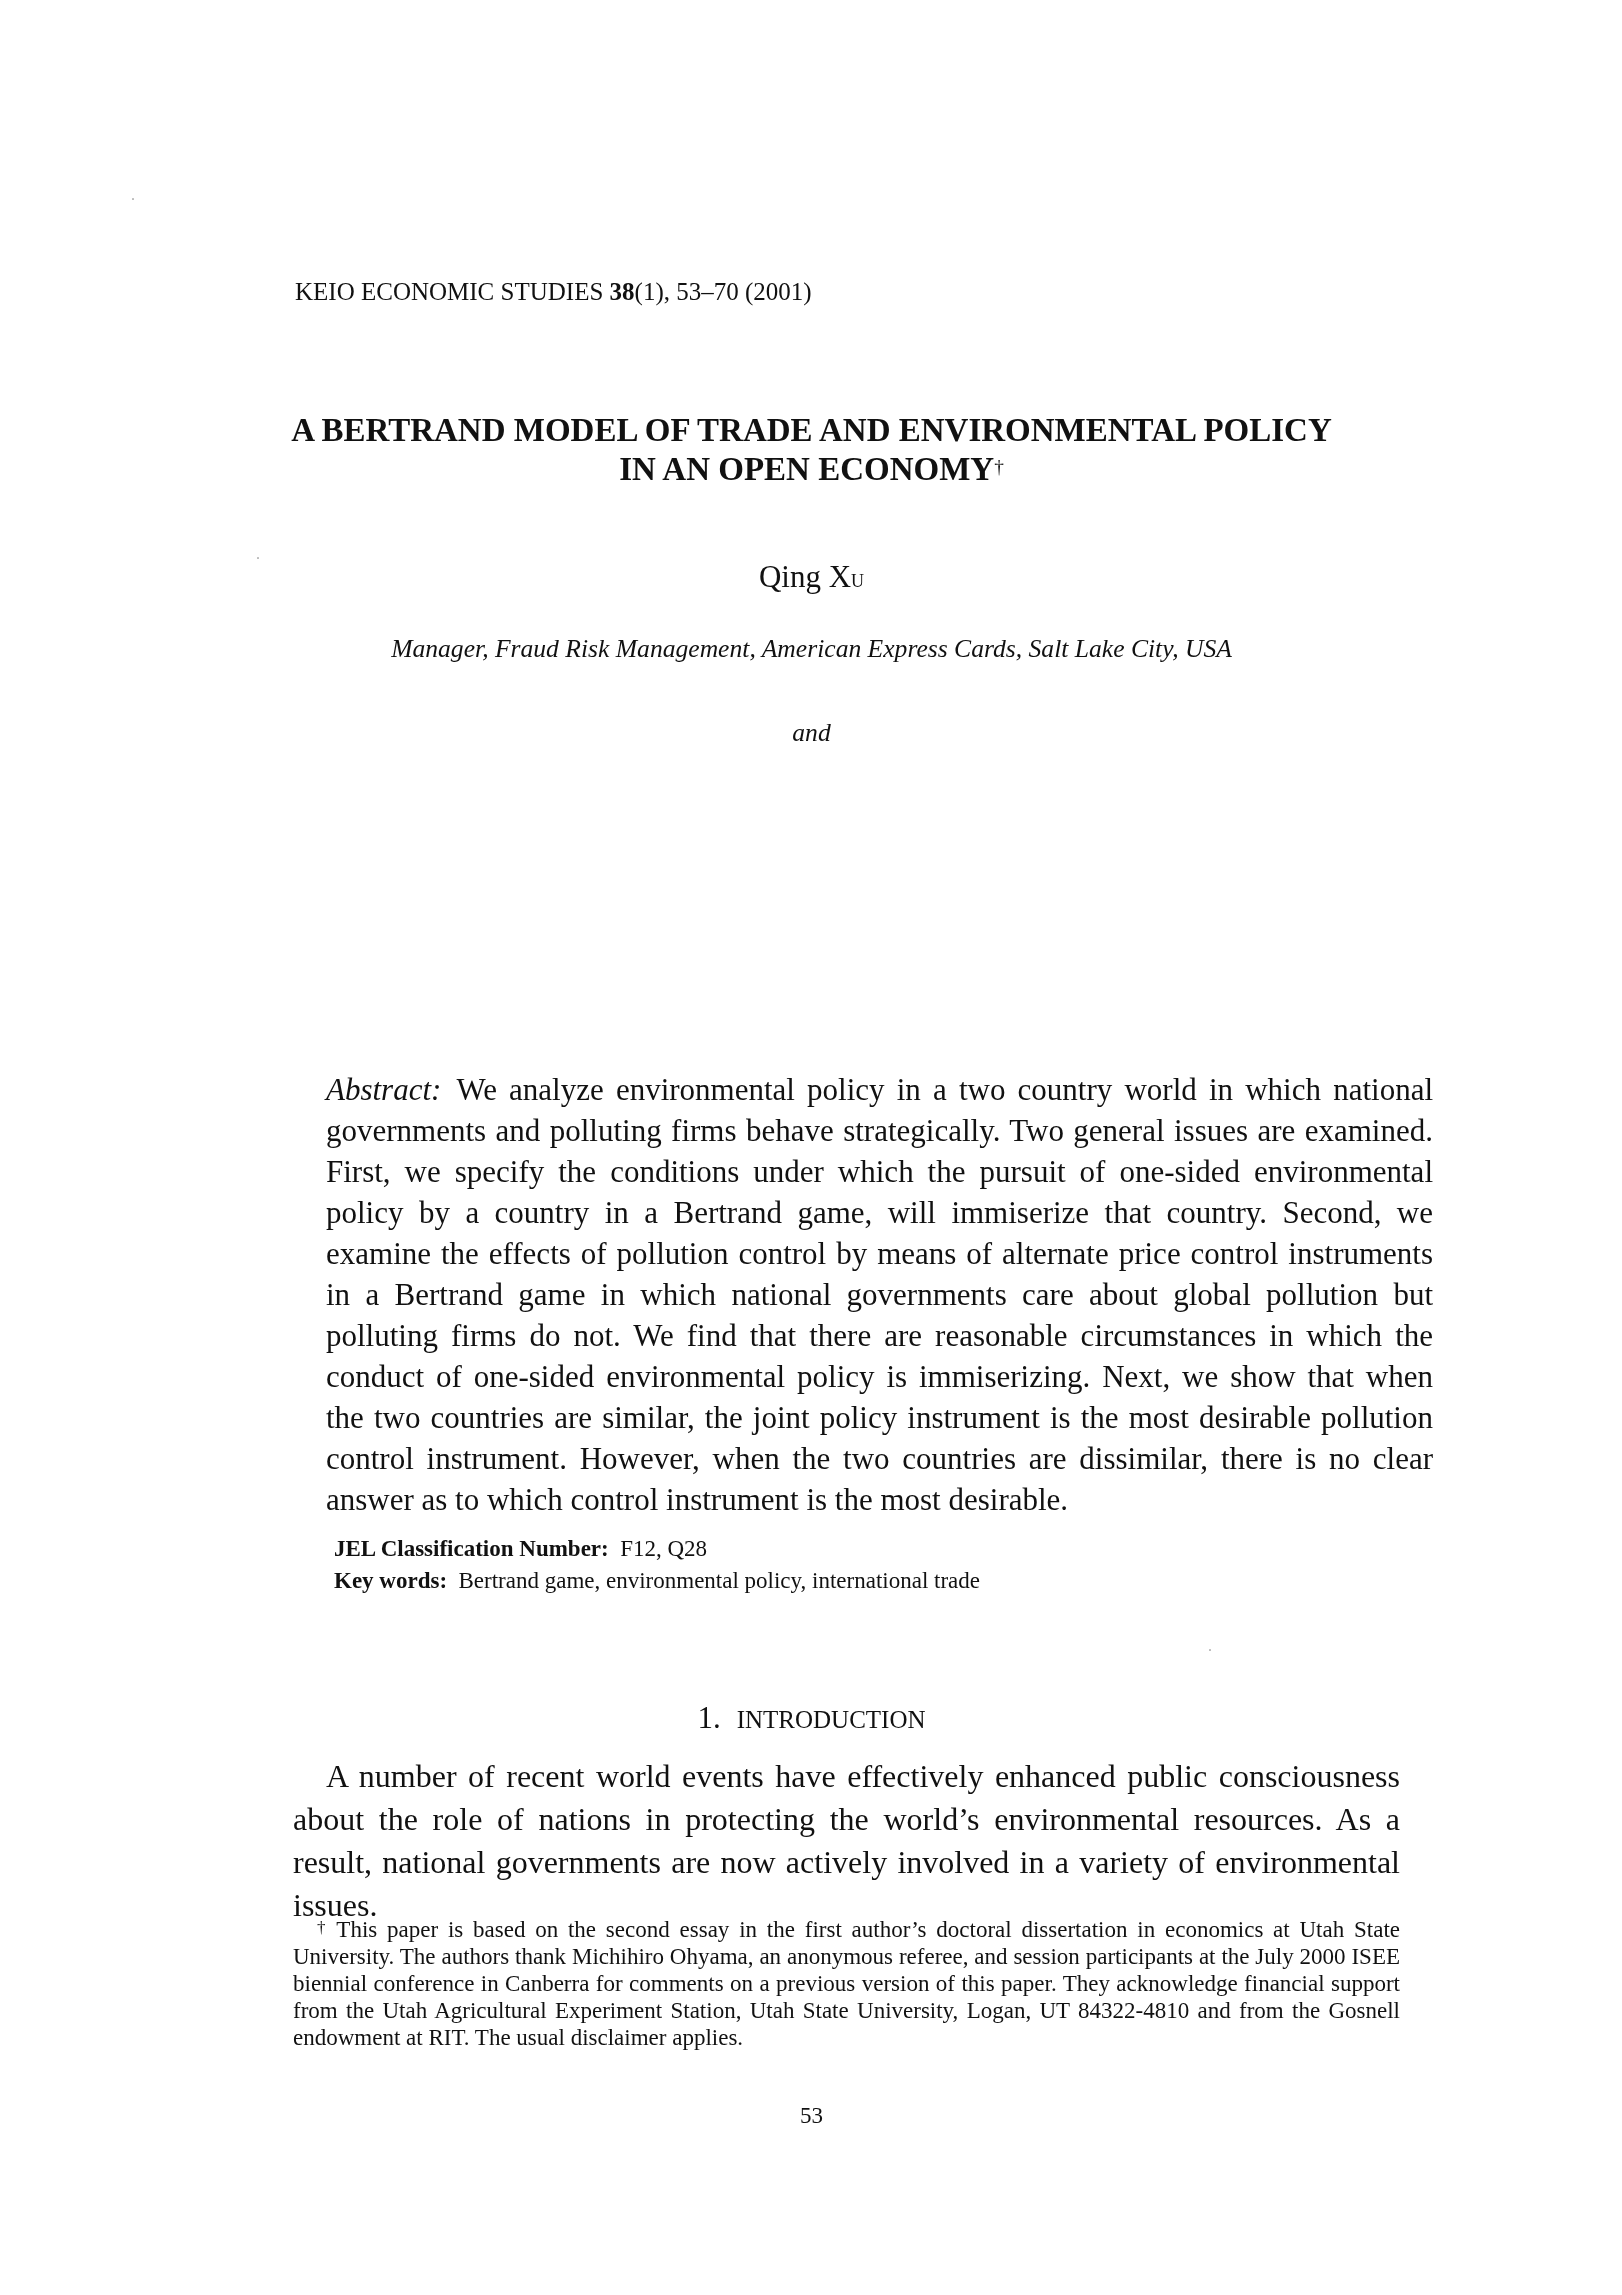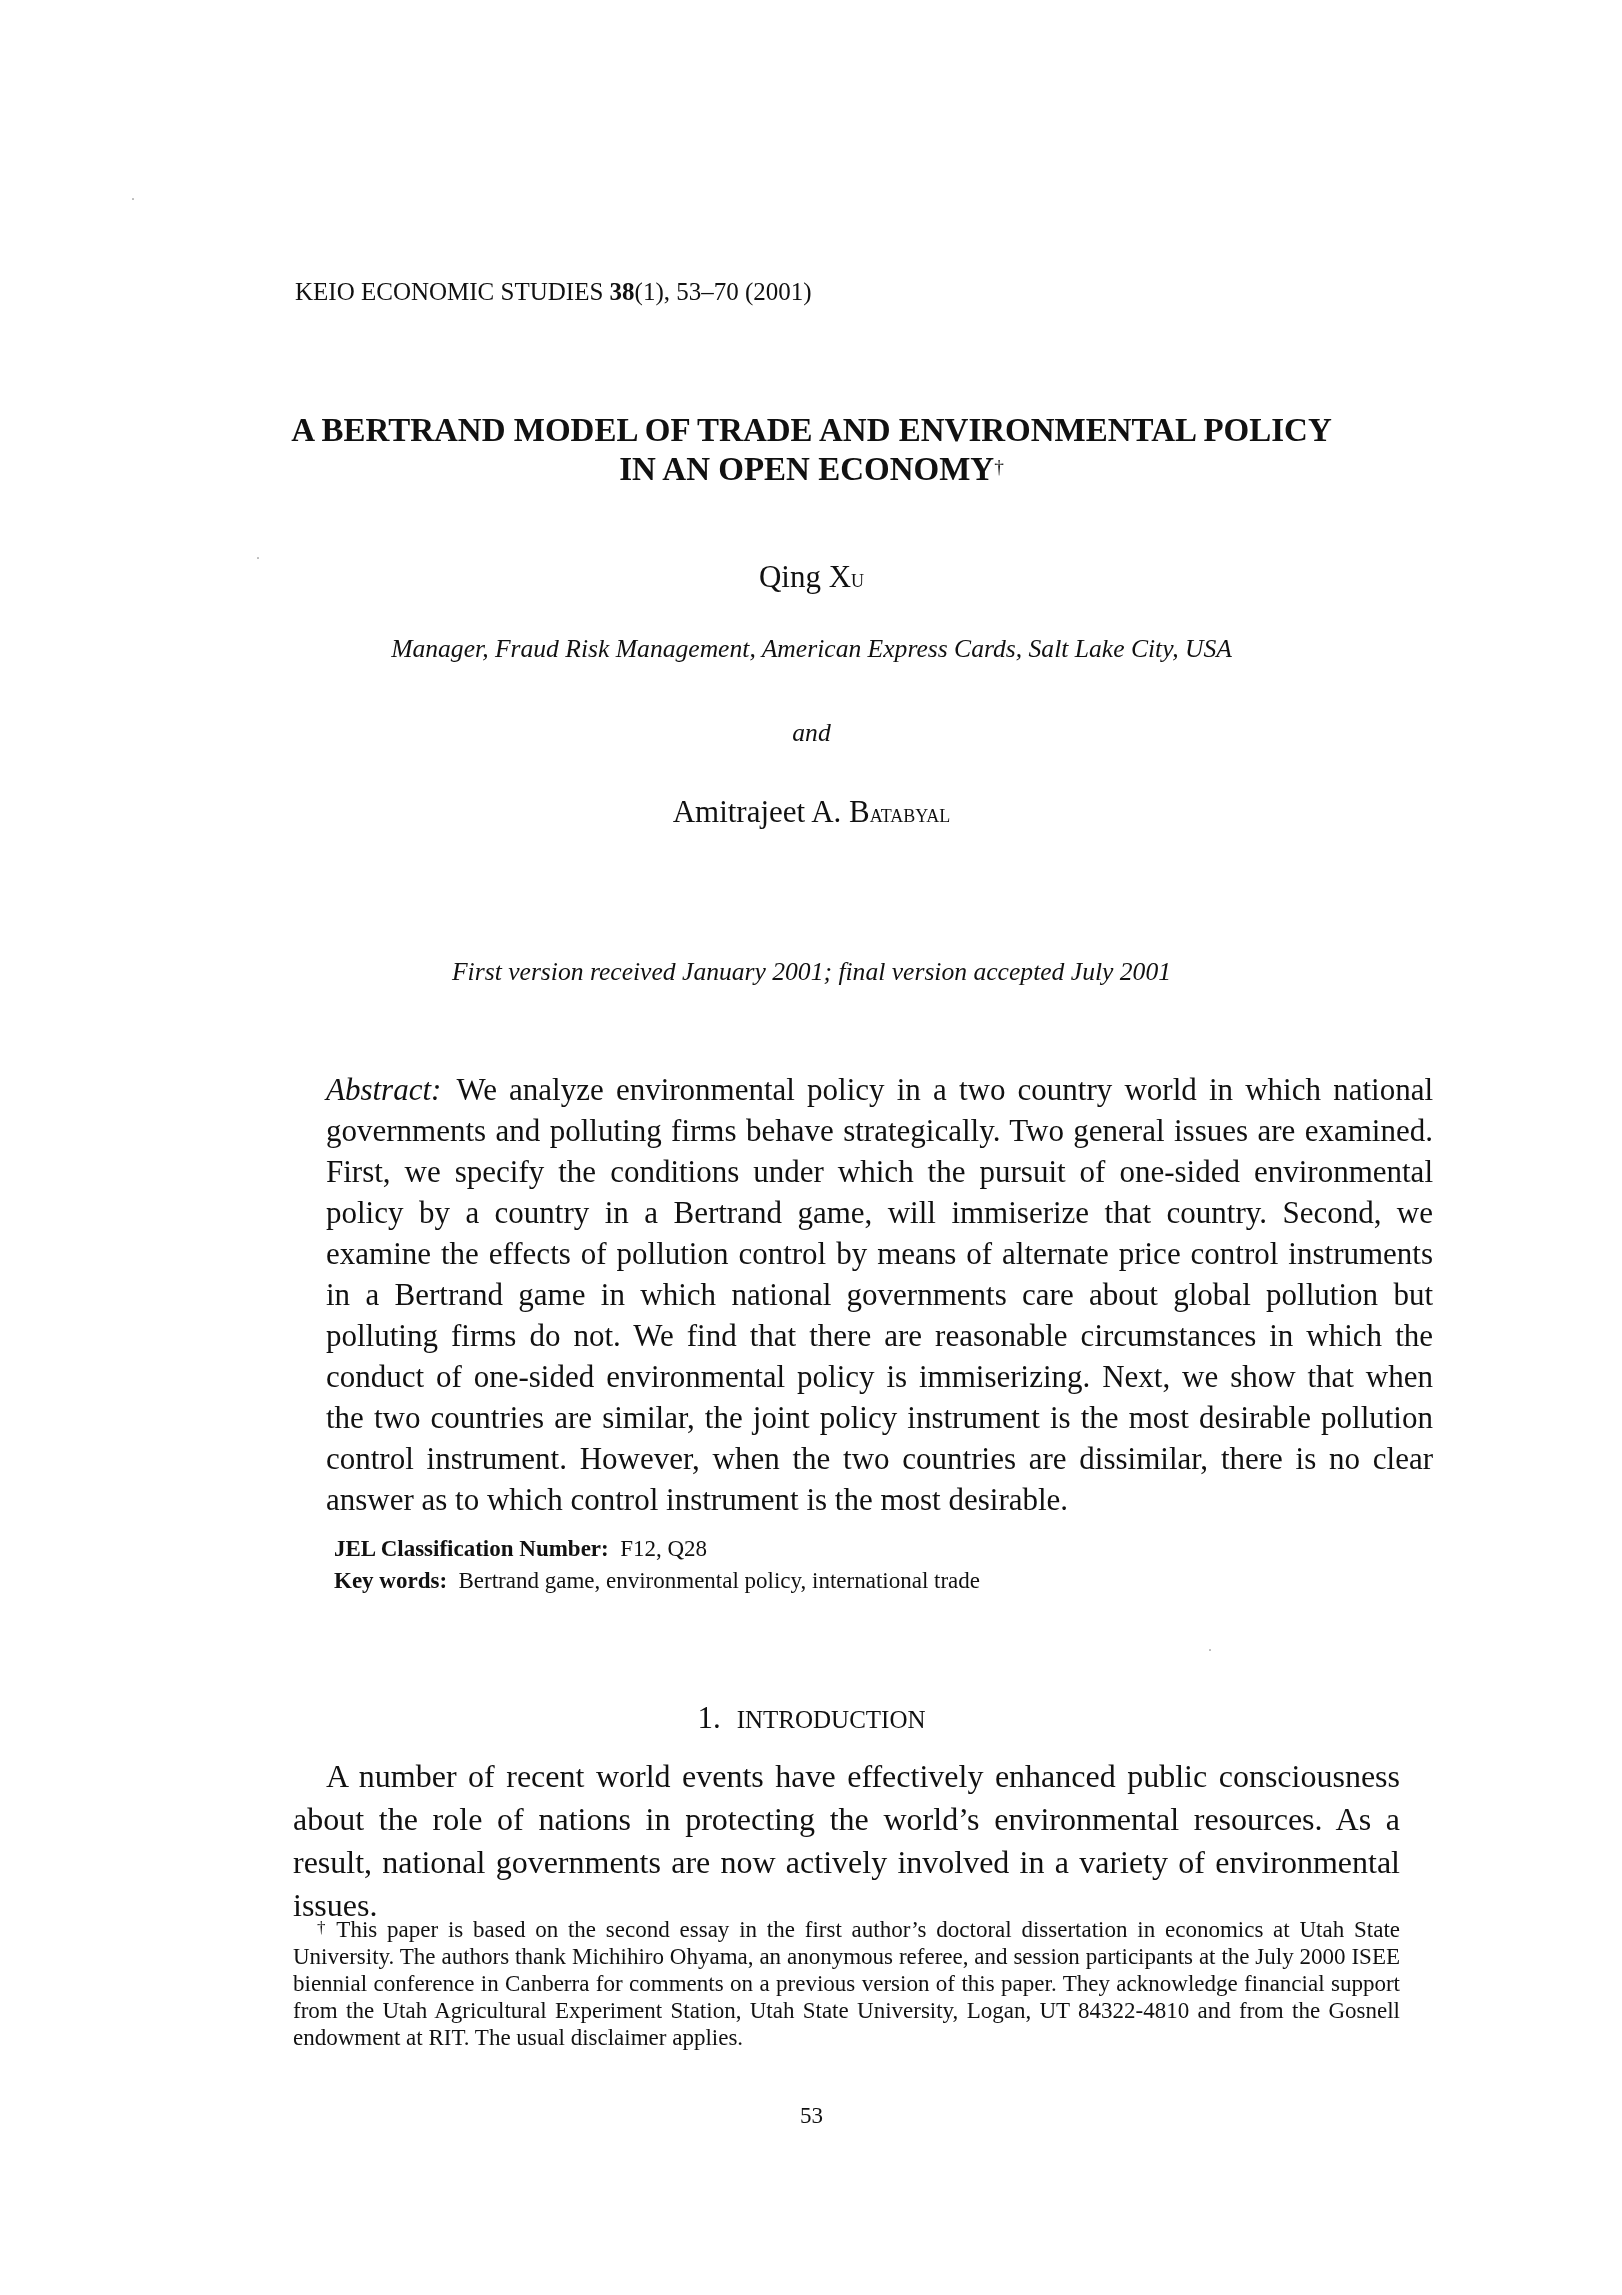--- a/index.html
+++ b/index.html
@@ -48,26 +48,22 @@
   </div>
 
   <div class="abs center author" style="top:553px;">
     <span>Qing </span><span>X</span><span class="smallcaps" style="font-size:25px;">u</span>
   </div>
 
   <div class="abs center affil ital" style="top:628px;">Manager, Fraud Risk Management, American Express Cards, Salt Lake City, USA</div>
 
   <div class="abs center affil ital" style="top:712px;">and</div>
 
-  <div class="abs center author" style="top:788px;">
-    <span>Amitrajeet A. </span><span>B</span><span class="smallcaps" style="font-size:25px;">atabyal</span>
-  </div>
 
 
-  <div class="abs center affil ital" style="top:951px;">First version received January 2001; final version accepted July 2001</div>
 
   <div class="abs abstract">
     <span class="label">Abstract:</span><span>We analyze environmental policy in a two country world in which national governments and polluting firms behave strategically. Two general issues are examined. First, we specify the conditions under which the pursuit of one-sided environmental policy by a country in a Bertrand game, will immiserize that country. Second, we examine the effects of pollution control by means of alternate price control instruments in a Bertrand game in which national governments care about global pollution but polluting firms do not. We find that there are reasonable circumstances in which the conduct of one-sided environmental policy is immiserizing. Next, we show that when the two countries are similar, the joint policy instrument is the most desirable pollution control instrument. However, when the two countries are dissimilar, there is no clear answer as to which control instrument is the most desirable.</span>
   </div>
 
   <div class="abs meta" style="top:1527px;">
     <b>JEL Classification Number:</b><span>F12, Q28</span>
   </div>
   <div class="abs meta" style="top:1559px;">
     <b>Key words:</b><span>Bertrand game, environmental policy, international trade</span>

